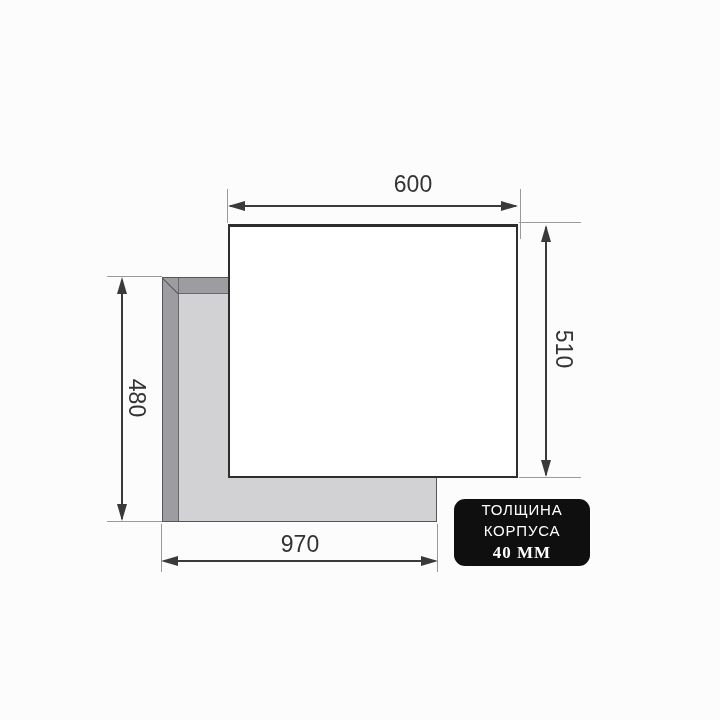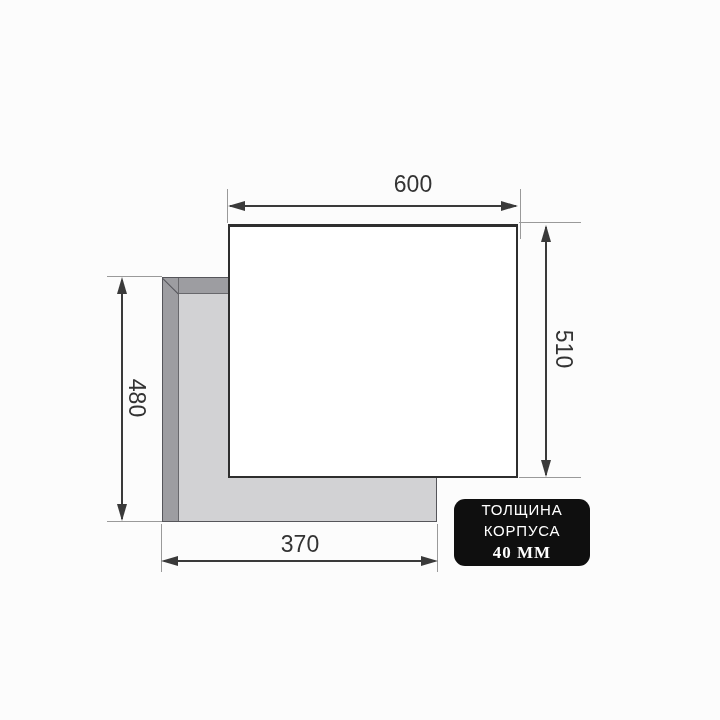--- a/index.html
+++ b/index.html
@@ -132,21 +132,21 @@
   <span class="dim-label vertical" id="label-510">510</span>
 
   <div class="dline" id="dim-480"></div>
   <div class="arr up" id="arr-480-t"></div>
   <div class="arr down" id="arr-480-b"></div>
   <span class="dim-label vertical" id="label-480">480</span>
 
   <div class="dline" id="dim-560"></div>
   <div class="arr left" id="arr-560-l"></div>
   <div class="arr right" id="arr-560-r"></div>
-  <span class="dim-label" id="label-560">370</span>
+  <span class="dim-label" id="label-560">970</span>
 
   <div class="badge">
     <div class="bline">ТОЛЩИНА</div>
     <div class="bline">КОРПУСА</div>
     <div class="bline bold">40 ММ</div>
   </div>
 
 </div>
 
 </body></html>

